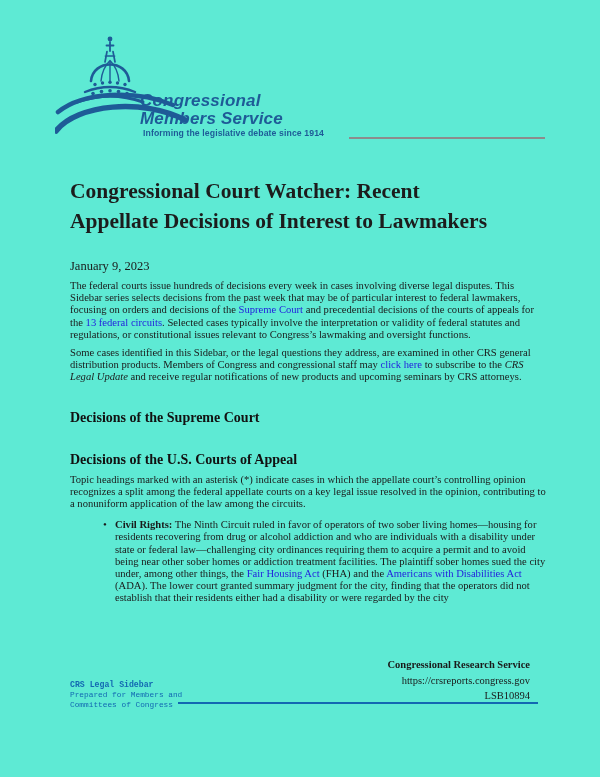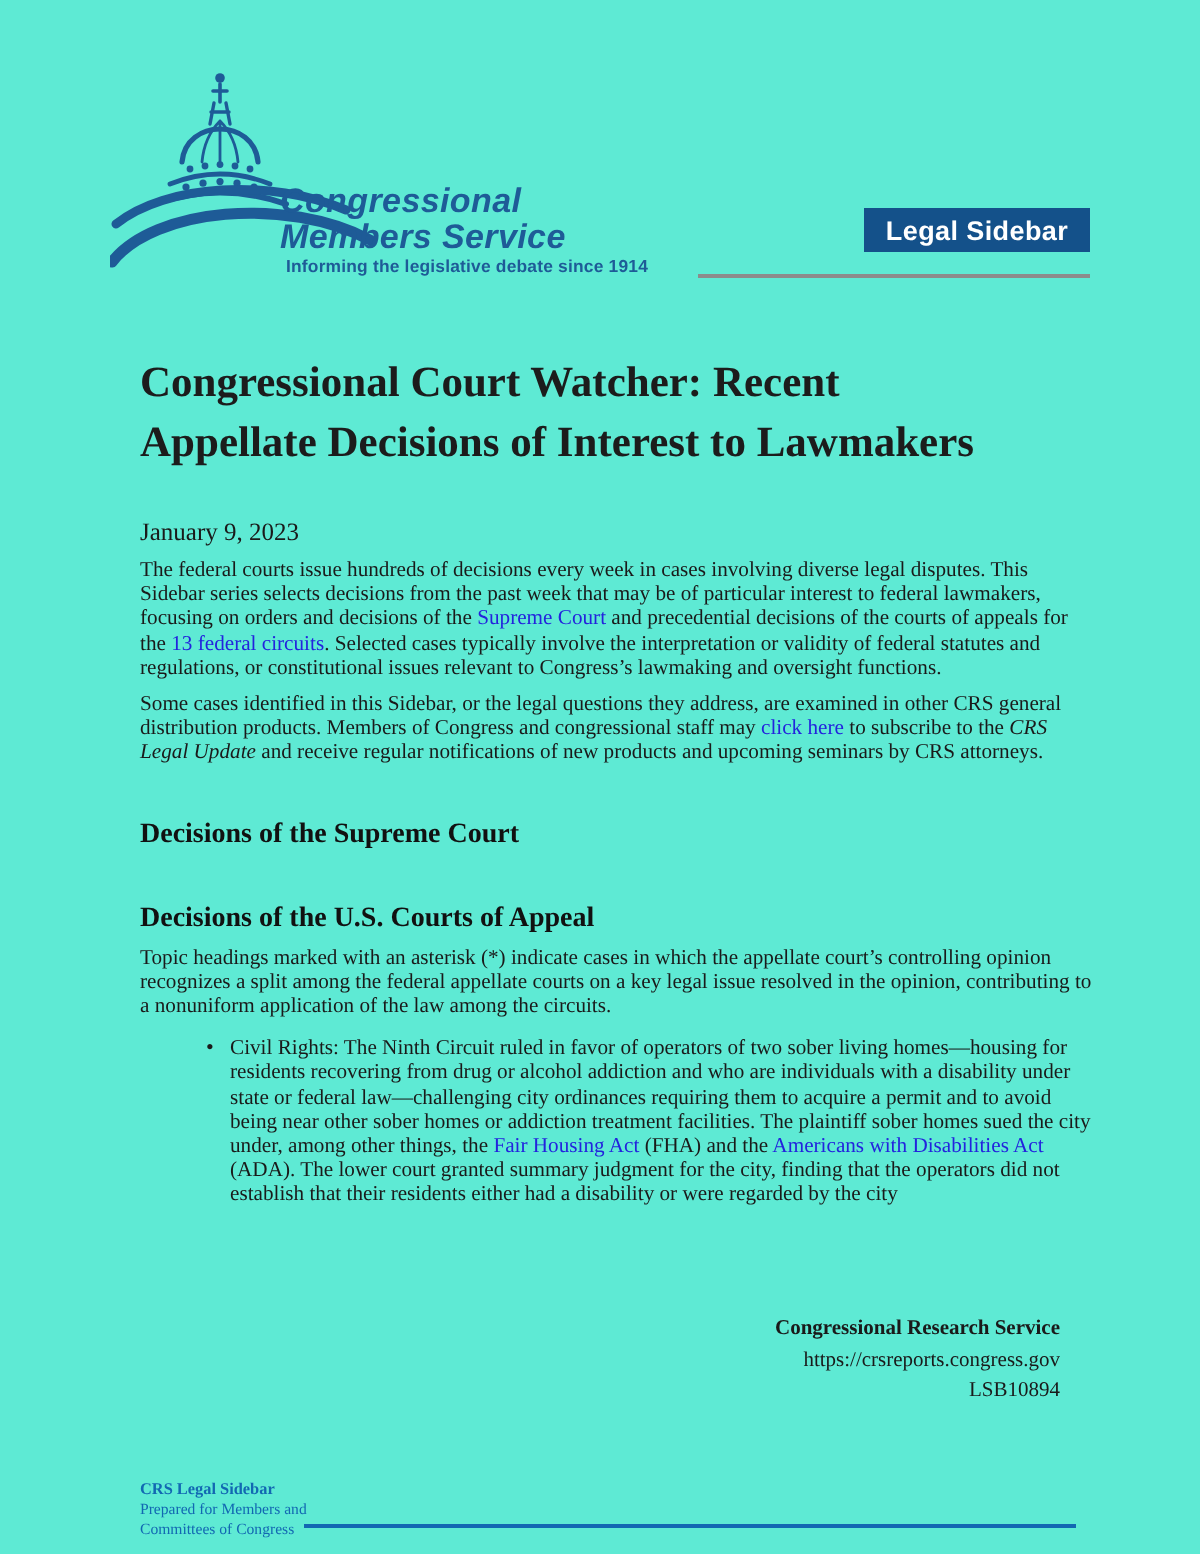--- a/index.html
+++ b/index.html
@@ -35,31 +35,31 @@
     font-family:"Liberation Sans",sans-serif;font-weight:bold;font-size:13.5px;letter-spacing:.2px;}
 
   
   .content{position:absolute;left:70px;top:177px;width:478px;}
   .title-line{font-size:21.5px;font-weight:bold;line-height:29.5px;white-space:nowrap;color:#1c1c1c;}
   .date{margin-top:23px;font-size:12.5px;}
   .body-p{margin:6px 0 0 0;font-size:10.6px;line-height:12.2px;}
   .h2{margin-top:26px;font-size:14px;font-weight:bold;color:#111;}
   .lnk{color:var(--link-blue);text-decoration:none;cursor:pointer;}
   .italic{font-style:italic;}
-  .bold{font-weight:normal;}
+  .bold{font-weight:bold;}
   .bullet-list{margin-top:9px;}
   .bullet-item{position:relative;padding-left:45px;font-size:10.6px;line-height:12.2px;}
   .bullet-item::before{content:"\2022";position:absolute;left:33px;top:-1px;font-size:11px;}
 
   
   .footer-right{position:absolute;top:657px;right:70px;text-align:right;
     font-size:10.5px;line-height:15.5px;}
   .footer-right .org{font-weight:bold;}
-  .footer-left{position:absolute;left:70px;top:740px;width:468px;
-    font-family:Liberation Serif, serif;font-size:7.8px;line-height:10px;
+  .footer-left{position:absolute;left:70px;top:680px;width:468px;
+    font-family:Liberation Mono, monospace;font-size:7.8px;line-height:10px;
     color:var(--footer-blue);}
   .footer-left .product{font-weight:bold;font-size:8.2px;}
   .fl-row{display:flex;align-items:flex-start;}
   .blue-rule{flex:1;height:1.5px;background:var(--footer-blue);margin-left:5px;margin-top:2px;}
 </style>
 </head>
 <body>
 
 <div class="page">
 
@@ -94,21 +94,20 @@
     <path d="M22 70 Q55 58.5 88 70" stroke-width="3"></path>
 
     <path d="M118 73 C80 57 28 60 3 80" stroke-width="4.5"></path>
     <path d="M130 88 C88 66 22 72 1 99" stroke-width="5.5"></path>
   </svg>
 
   <div class="logo-line logo-line1">Congressional</div>
   <div class="logo-line logo-line2">Members Service</div>
   <div class="tagline">Informing the legislative debate since 1914</div>
   <div class="gray-rule"></div>
-  <div class="badge">Legal Sidebar</div>
 
   <div class="content">
     <div class="title-line">Congressional Court Watcher: Recent</div>
     <div class="title-line">Appellate Decisions of Interest to Lawmakers</div>
 
     <div class="date">January 9, 2023</div>
 
     <p class="body-p"><span>The federal courts issue hundreds of decisions every week in cases involving diverse legal disputes. This Sidebar series selects decisions from the past week that may be of particular interest to federal lawmakers, focusing on orders and decisions of the </span><a href="#" class="lnk">Supreme Court</a><span> and precedential decisions of the courts of appeals for the </span><a href="#" class="lnk">13 federal circuits</a><span>. Selected cases typically involve the interpretation or validity of federal statutes and regulations, or constitutional issues relevant to Congress’s lawmaking and oversight functions.</span></p>
     <p class="body-p"><span>Some cases identified in this Sidebar, or the legal questions they address, are examined in other CRS general distribution products. Members of Congress and congressional staff may </span><a href="#" class="lnk">click here</a><span> to subscribe to the </span><span class="italic">CRS Legal Update</span><span> and receive regular notifications of new products and upcoming seminars by CRS attorneys.</span></p>
 

